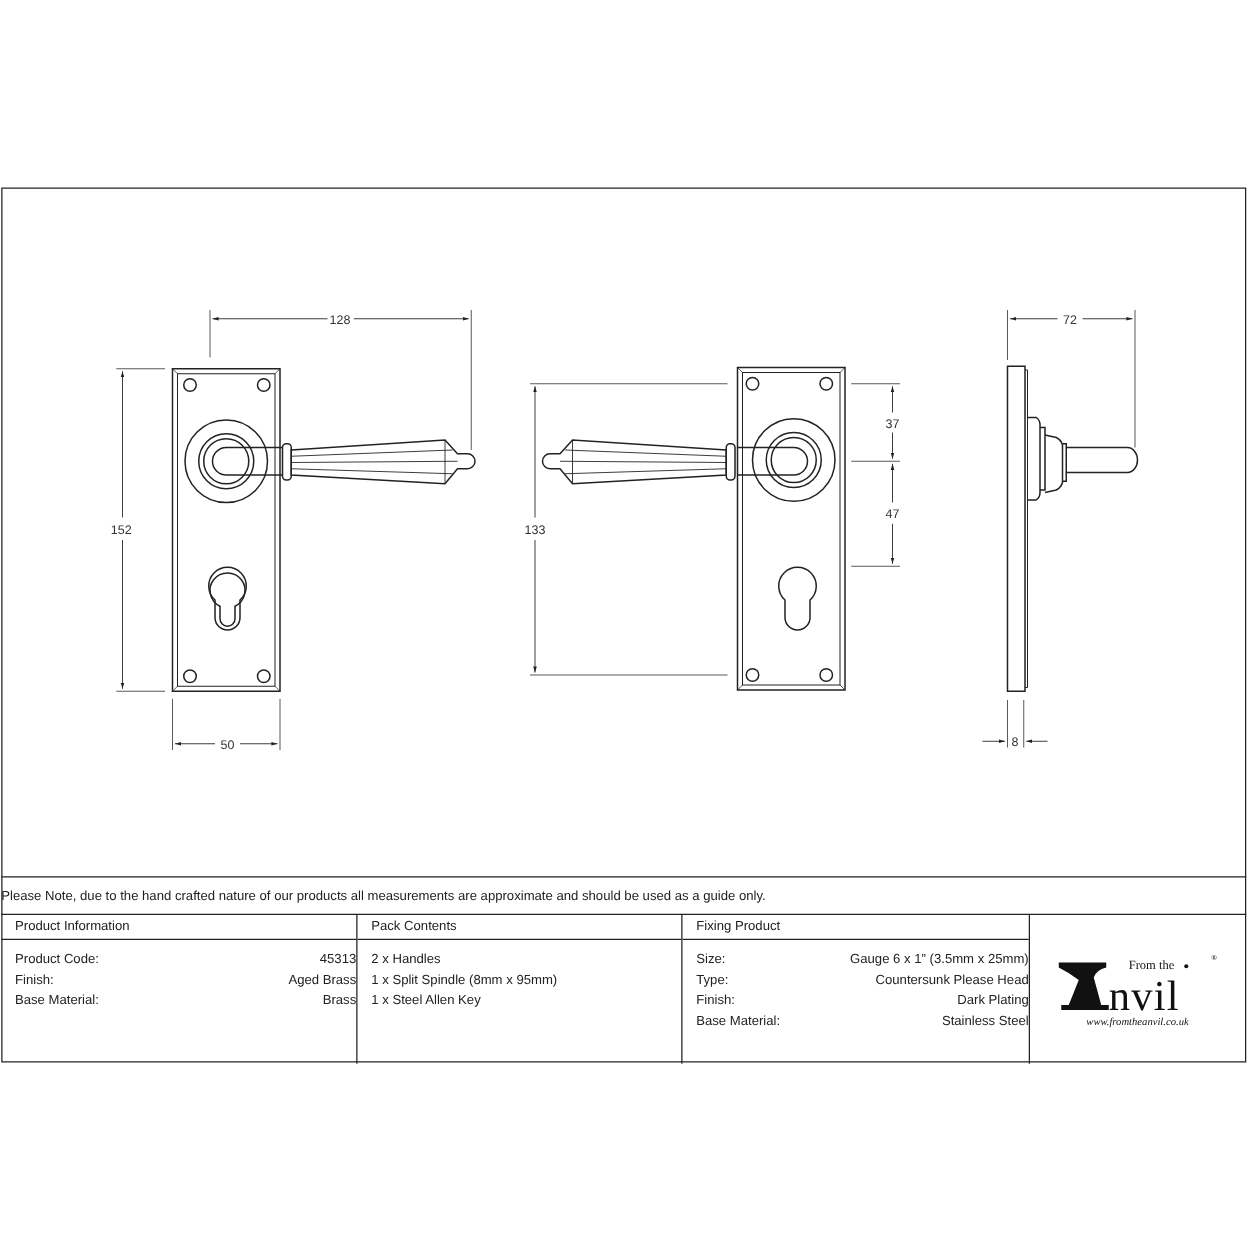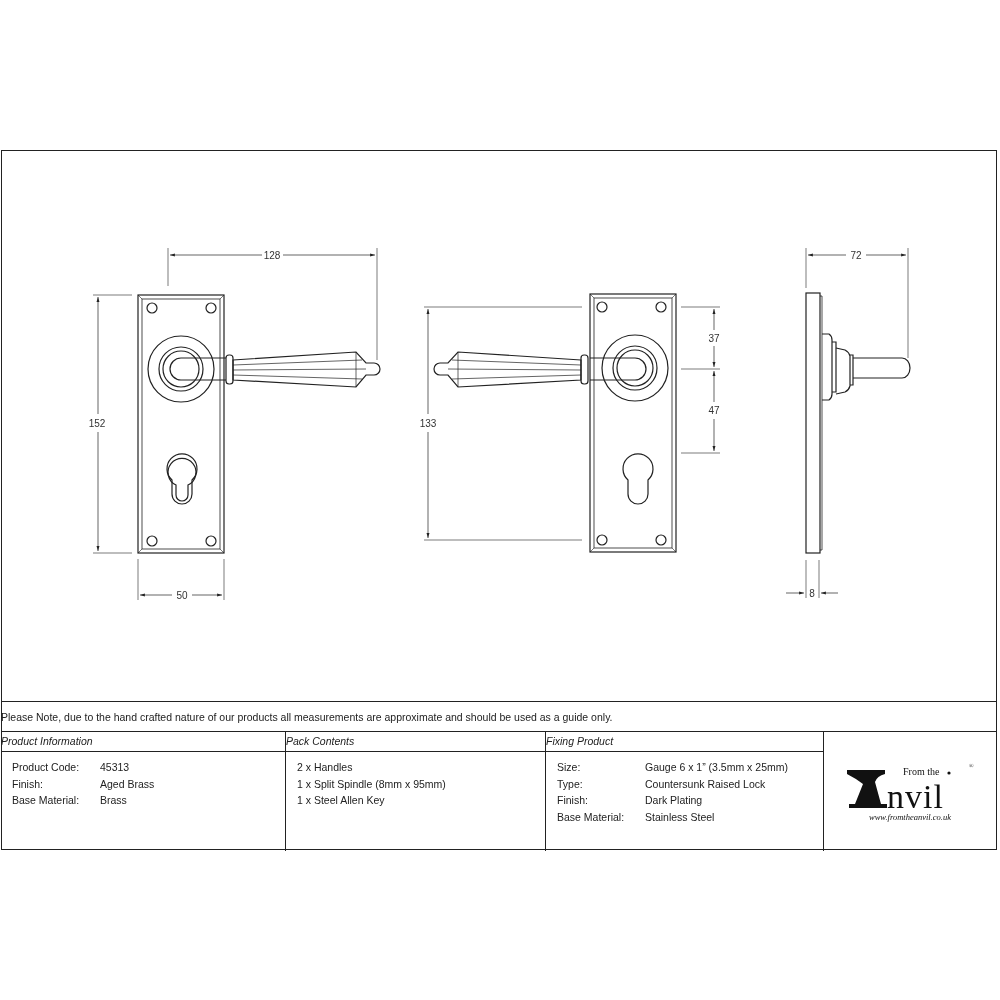--- a/index.html
+++ b/index.html
@@ -4,23 +4,23 @@
 <style>
   html, body { margin:0; padding:0; background:#ffffff; }
   body { width:1000px; height:1000px; position:relative; overflow:hidden; font-family:"Liberation Sans", "DejaVu Sans", sans-serif; color:#222; }
   .sheet { position:absolute; left:1px; top:150px; width:996px; height:700px; border:1.6px solid #222; box-sizing:border-box; }
   .drawing { position:absolute; left:0; top:0; }
   .dim-label { font-family:"Liberation Sans", sans-serif; font-size:10px; fill:#333; }
   .note { position:absolute; left:1px; top:701px; width:996px; height:30px; border-top:1.4px solid #222; box-sizing:border-box; font-size:10.5px; line-height:30px; color:#222; }
   .table { position:absolute; left:1px; top:731px; width:996px; height:120px; border-top:1.4px solid #222; box-sizing:border-box; }
   .col { position:absolute; top:0; height:119px; box-sizing:border-box; }
   .col + .col { border-left:1.4px solid #222; }
-  .col-head { height:20px; line-height:19px; border-bottom:1.4px solid #222; font-size:10.5px; box-sizing:border-box;font-style:italic; }
+  .col-head { height:20px; line-height:19px; border-bottom:1.4px solid #222; font-size:10.5px; padding-left:11px; box-sizing:border-box; }
   .col-body { padding:7px 0 0 11px; font-size:10.5px; }
-  .kv { display:flex; height:16.5px; line-height:16.5px; }
+  .kv { display:flex; height:16.5px; line-height:16.5px;justify-content:space-between; }
   .kv .k { width:88px; }
   .line { height:16.5px; line-height:16.5px; }
   .logo { position:absolute; left:0; top:0; width:100%; height:100%; display:flex; align-items:center; justify-content:center; }
 </style>
 </head>
 <body>
 
 <div class="sheet"></div>
 
 <svg class="drawing" width="1000" height="700" viewBox="0 0 1000 700">
@@ -178,21 +178,21 @@
 
   <div class="col" style="left:544px; width:278px;">
     <div class="col-head">Fixing Product</div>
     <div class="col-body">
       <div class="kv">
           <span class="k">Size:</span>
           <span>Gauge 6 x 1” (3.5mm x 25mm)</span>
         </div>
       <div class="kv">
           <span class="k">Type:</span>
-          <span>Countersunk Raised Lock</span>
+          <span>Countersunk Please Head</span>
         </div>
       <div class="kv">
           <span class="k">Finish:</span>
           <span>Dark Plating</span>
         </div>
       <div class="kv">
           <span class="k">Base Material:</span>
           <span>Stainless Steel</span>
         </div>
     </div>

